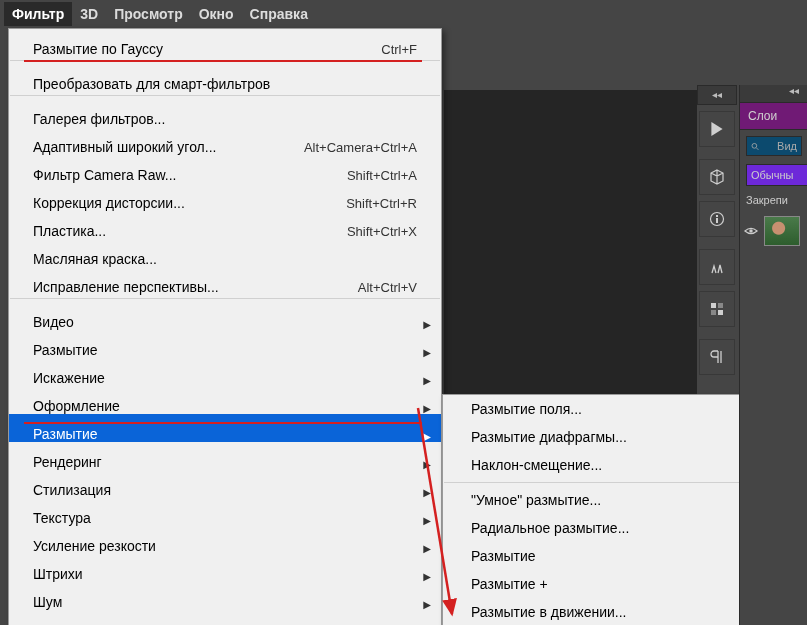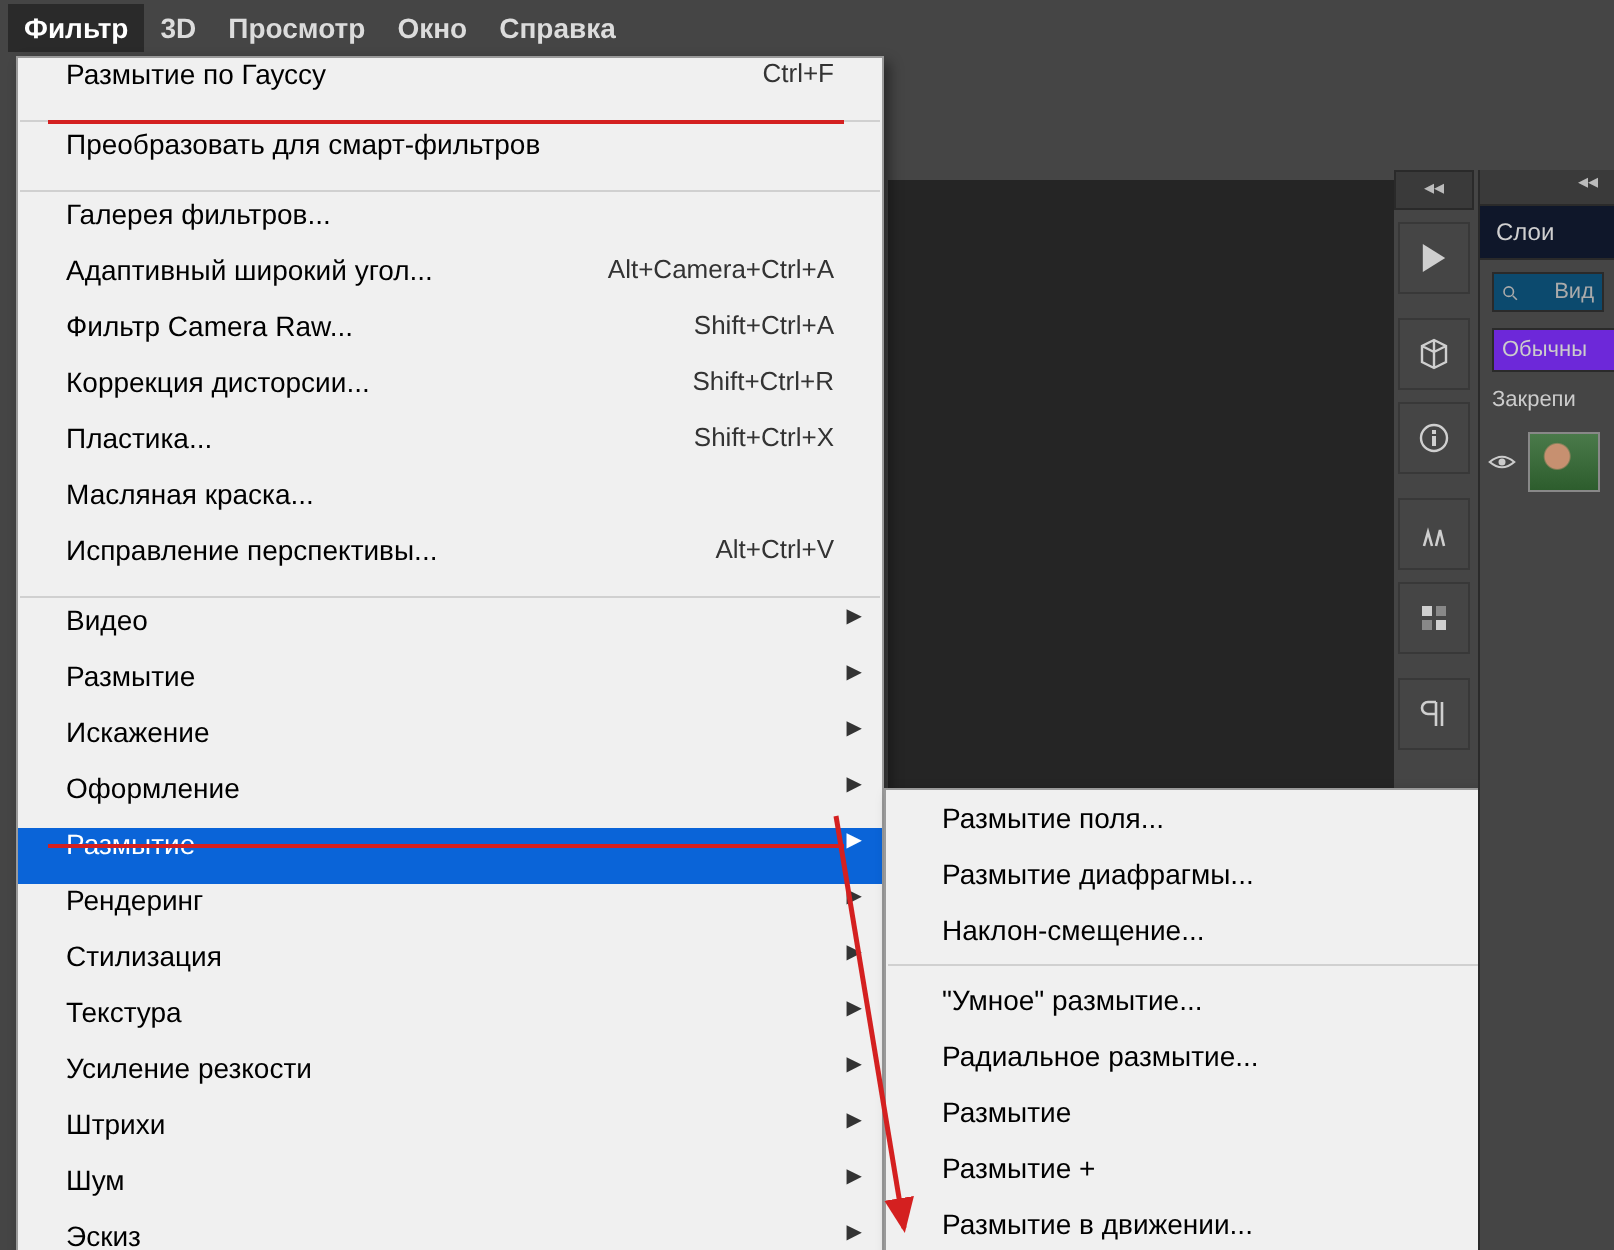--- a/index.html
+++ b/index.html
@@ -9,21 +9,21 @@
   .menubar { height: 28px; background: #454545; display: flex; align-items: center; padding-left: 12px; gap: 16px; color: #dcdcdc; font-size: 14px; }
   .menubar .item { cursor: pointer; font-weight: bold; }
   .menubar .item.active { background: #2a2a2a; color: #fff; padding: 4px 8px; margin: -4px -8px; }
 
   
   .dropdown {
     position: absolute; left: 8px; top: 28px; width: 434px;
     background: #f0f0f0; border: 1px solid #9a9a9a; box-shadow: 3px 3px 6px rgba(0,0,0,0.4);
     font-size: 14px; color: #000;
   }
-  .dropdown .row { display: flex; align-items: flex-start; height: 28px; padding: 0 24px; cursor: pointer; position: relative; }
+  .dropdown .row { display: flex; align-items: flex-end; height: 28px; padding: 0 24px; cursor: pointer; position: relative; }
   .dropdown .row.highlighted { background: #0a64d8; color: #fff; }
   .dropdown .row .label { flex: 1; }
   .dropdown .row .shortcut { color: #333; font-size: 13px; }
   .dropdown .sep { height: 1px; background: #d0d0d0; margin: 3px 1px; }
   .dropdown .row .arrow { position: absolute; right: 10px; font-size: 10px; color: #333; }
   .dropdown .row.highlighted .arrow { color: #fff; }
 
   
   .redline { position: absolute; height: 2px; background: #d42020; }
 
@@ -41,21 +41,21 @@
   .red-arrow { position: absolute; pointer-events: none; }
 
   
   .right-strip { position: absolute; right: 70px; top: 85px; width: 40px; display: flex; flex-direction: column; align-items: center; gap: 0; }
   .collapse-hdr { width: 40px; height: 20px; background: #3a3a3a; border: 1px solid #2a2a2a; color: #bbb; font-size: 10px; text-align: center; line-height: 18px; }
   .tool-btn { width: 36px; height: 36px; background: #454545; border: 1px solid #383838; margin-top: 6px; display: flex; align-items: center; justify-content: center; color: #cfcfcf; font-size: 16px; }
   .tool-sep { width: 36px; height: 6px; }
 
   .right-panel { position: absolute; right: 0; top: 85px; width: 68px; height: 540px; background: #454545; border-left: 1px solid #2a2a2a; color: #d0d0d0; font-size: 12px; overflow: hidden; }
   .right-panel .hdr { height: 18px; background: #3a3a3a; border-bottom: 1px solid #2a2a2a; text-align: right; padding-right: 8px; font-size: 10px; color: #bbb; }
-  .right-panel .tab { padding: 6px 8px; background: #0f172a; border-bottom: 1px solid #2a2a2a; }
+  .right-panel .tab { padding: 6px 8px; background: #701a75; border-bottom: 1px solid #2a2a2a; }
   .right-panel .search { margin: 6px; width: 56px; height: 20px; background: #0c4a6e; border: 1px solid #2a2a2a; display: flex; align-items: center; padding: 0 4px; font-size: 11px; color: #aaa; gap: 15px; }
   .right-panel .search svg { margin-right: 3px; }
   .right-panel .mode { margin: 8px 6px; width: 68px; height: 22px; background: #6d28d9; border: 1px solid #2a2a2a; font-size: 11px; display: flex; align-items: center; padding: 0 4px; color: #ccc; }
   .right-panel .lock { margin: 8px 6px; font-size: 11px; color: #ccc; }
   .right-panel .layer-row { display: flex; align-items: center; gap: 6px; margin: 10px 4px; }
   .right-panel .eye { width: 14px; height: 14px; color: #ccc; }
   .right-panel .thumb { width: 36px; height: 30px; background: #3d6b3d; border: 1px solid #888; background-image: radial-gradient(circle at 40% 40%, #c79070 0 6px, transparent 7px), linear-gradient(#4a7a4a,#2d5d2d); }
 
   .canvas-dark { position: absolute; left: 444px; top: 90px; right: 110px; bottom: 0; background: #252525; }
 

